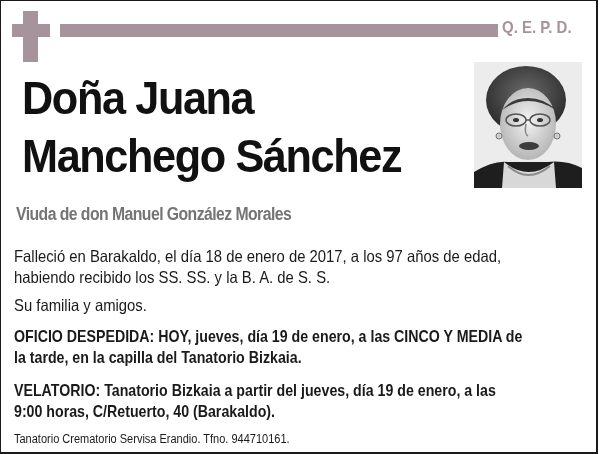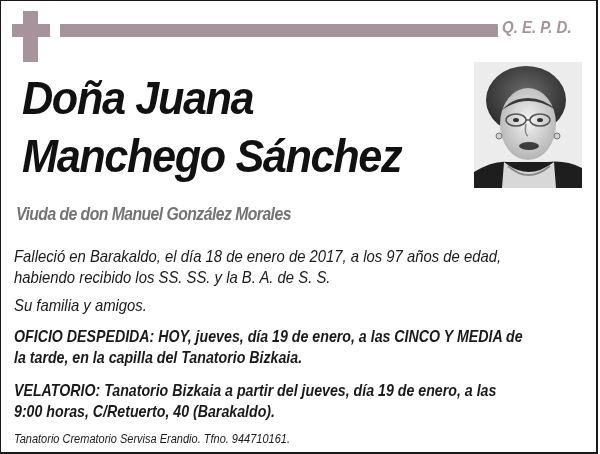--- a/index.html
+++ b/index.html
@@ -1,20 +1,20 @@
 <!DOCTYPE html>
 <html><head>
   <meta charset="utf-8">
   <style>
     html, body { margin: 0; padding: 0; background: #ffffff; }
     body { width: 600px; height: 454px; position: relative; overflow: hidden; }
     .card {
       position: absolute; left: 0; top: 0; width: 595px; height: 451px;
       border: 1px solid #1a1a1a; border-right-width: 2px; border-bottom-width: 2px;
-      background: #fff; box-sizing: content-box; font-style: italic;
+      background: #fff; box-sizing: content-box;
     }
     .cross-v { position: absolute; left: 22px; top: 10px; width: 15px; height: 51px; background: var(--accent); }
     .cross-h { position: absolute; left: 11px; top: 23px; width: 38px; height: 13px; background: var(--accent); }
     .rule { position: absolute; left: 59px; top: 23px; width: 438px; height: 13px; background: var(--accent); }
     .qepd {
       position: absolute; left: 501px; top: 17px;
       font-family: "Liberation Sans", sans-serif; font-weight: bold; font-size: 17px;
       color: var(--accent); letter-spacing: 0px; transform: scaleX(0.88); transform-origin: left top;
       white-space: nowrap;
     }

